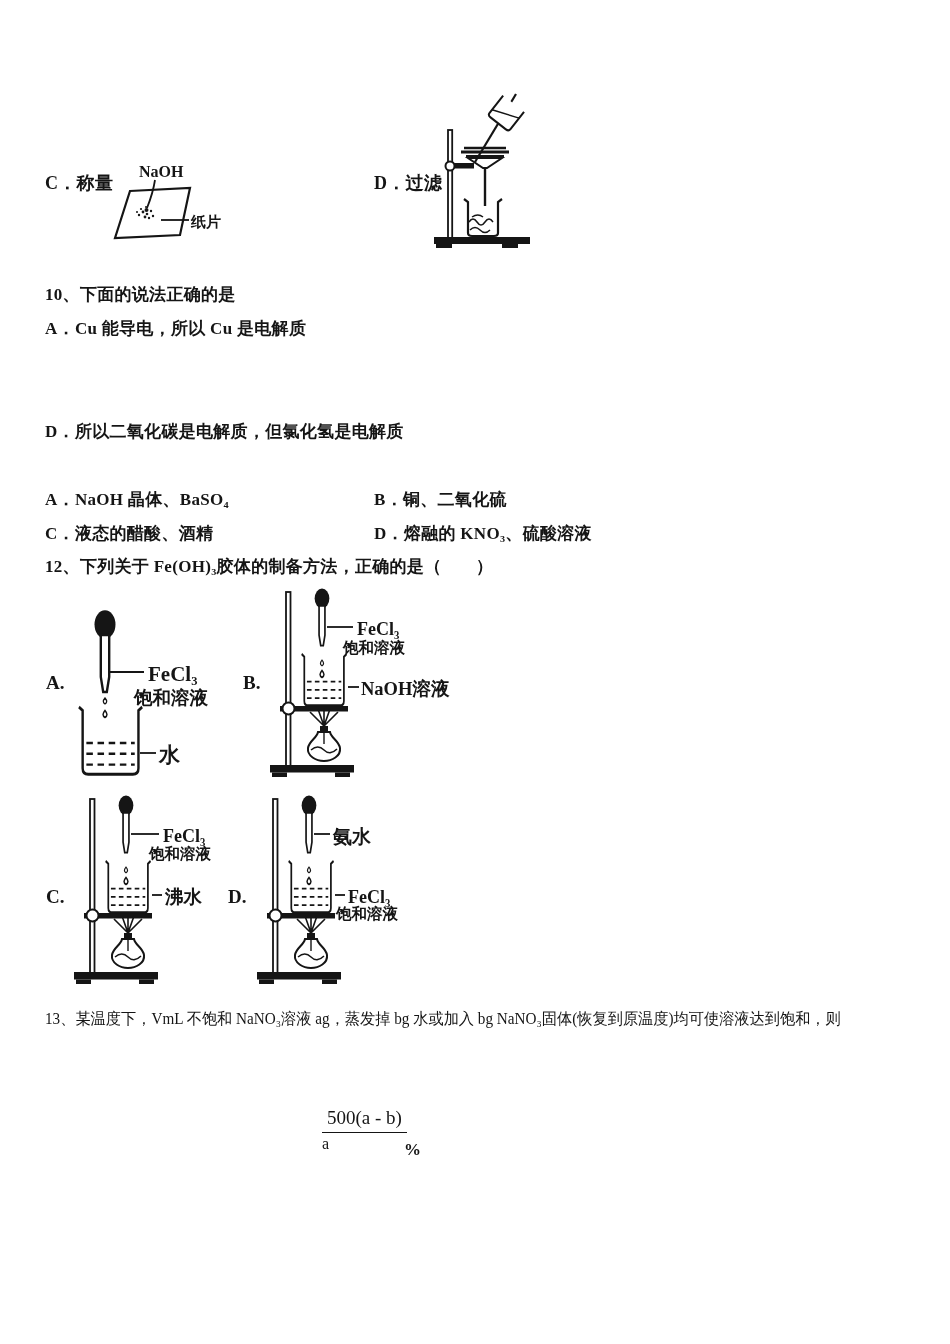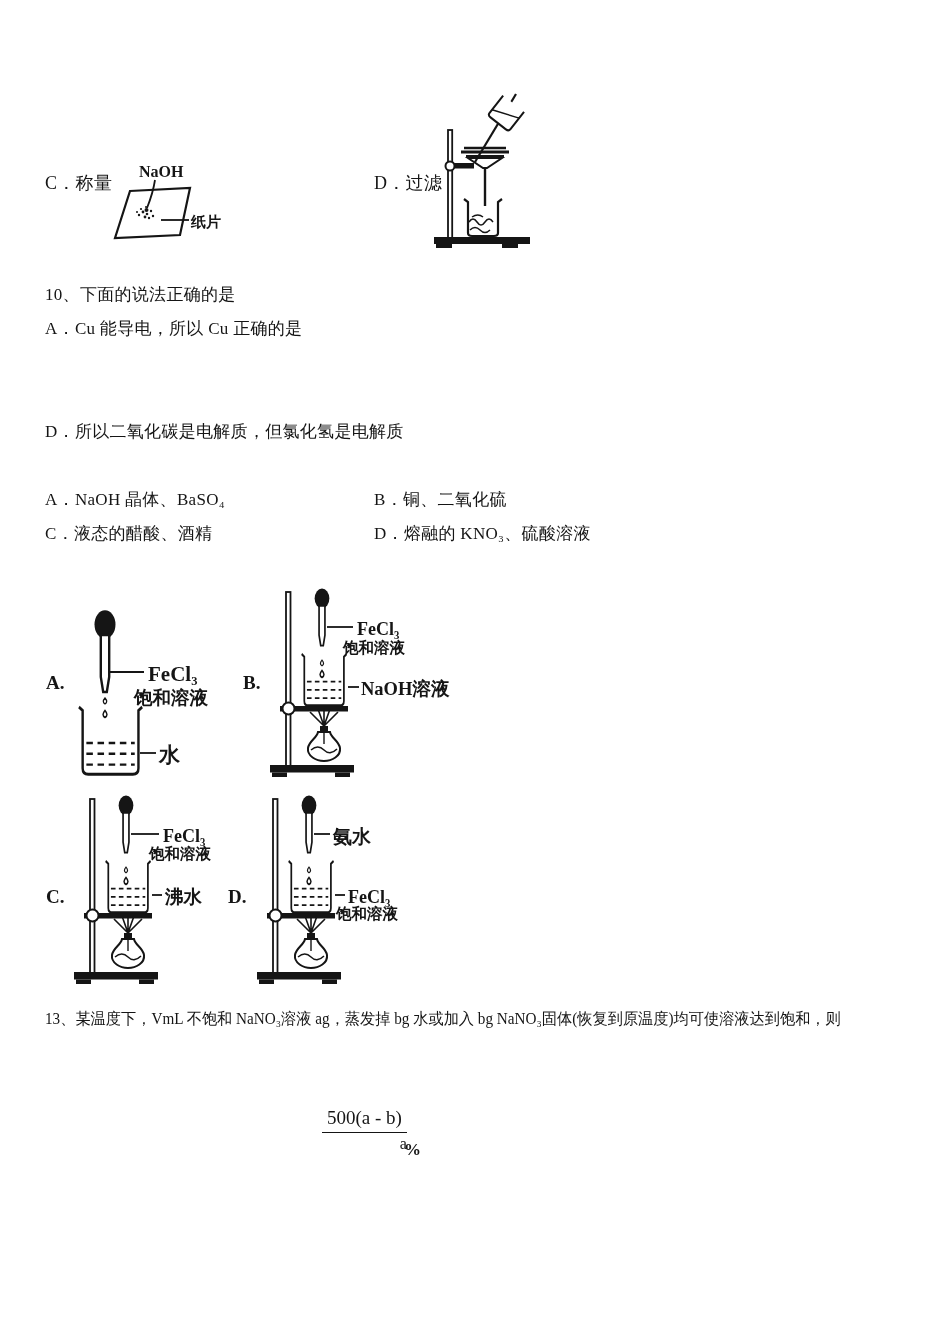--- a/index.html
+++ b/index.html
@@ -3,26 +3,26 @@
 <meta charset="utf-8">
 <style>
   html,body{margin:0;padding:0;background:#fff;}
   .page{
     position:relative;width:950px;height:1344px;background:#fff;overflow:hidden;
     font-family:"Liberation Serif","DejaVu Serif",serif;color:#151515;
   }
   .abs{position:absolute;}
   .txt{
     position:absolute;white-space:nowrap;font-size:17px;line-height:22px;
-    font-weight:400;letter-spacing:0.3px;
+    font-weight:700;letter-spacing:0.3px;
   }
   .txt.norm{font-weight:400;letter-spacing:0;}
   .optlabel{position:absolute;font-size:19px;font-weight:700;}
   .q13line1{font-size:16px;transform:scaleX(0.95);transform-origin:left top;}
-  .fraction{position:absolute;text-align:right;font-weight:400;}
+  .fraction{position:absolute;text-align:left;font-weight:400;}
   .fraction .num{display:block;font-size:19px;line-height:24px;border-bottom:1.6px solid #151515;padding:0 5px 2px 5px;}
   .fraction .den{display:block;font-size:16px;line-height:20px;padding-top:1px;}
   .pct{position:absolute;font-size:17px;font-weight:700;}
   svg text{font-family:"Liberation Serif","DejaVu Serif",serif;font-weight:700;fill:#151515;}
   svg .ln{stroke:#151515;stroke-width:1.8;}
   svg .dash{stroke:#151515;stroke-width:2;stroke-dasharray:7 5;fill:none;}
 </style>
 </head>
 <body>
 
@@ -113,28 +113,29 @@
       <path d="M1,1 L1,23 Q1,26 4.5,26 L24,26 Q27.5,26 27.5,23 L27.5,1" fill="#fff" stroke="#151515" stroke-width="2"></path>
       <path d="M1,19 L27.5,9" fill="none" stroke="#151515" stroke-width="1.4"></path>
     </g>
     <g>
       <path d="M36,113 L40,116 L40,147 Q40,150 44,150 L66,150 Q70,150 70,147 L70,116 L74,113" fill="none" stroke="#151515" stroke-width="2.2"></path>
       <path d="M41,136 Q45,130 49,136 T57,136 T65,136 M42,144 Q47,139 52,144 T62,144 M44,131 Q50,127 55,131" fill="none" stroke="#151515" stroke-width="1.5"></path>
     </g>
   </svg>
 
   <div class="txt" style="left:45px;top:284px">10、下面的说法正确的是</div>
-  <div class="txt" style="left:45px;top:318px">A．Cu 能导电，所以 Cu 正确的是</div>
+  <div class="txt" style="left:45px;top:318px">A．Cu 能导电，所以 Cu 是电解质</div>
   <div class="txt" style="left:45px;top:421px">D．所以二氧化碳是电解质，但氯化氢是电解质</div>
 
   <div class="txt" style="left:45px;top:489px">A．NaOH 晶体、BaSO₄</div>
   <div class="txt" style="left:374px;top:489px">B．铜、二氧化硫</div>
   <div class="txt" style="left:45px;top:523px">C．液态的醋酸、酒精</div>
   <div class="txt" style="left:374px;top:523px">D．熔融的 KNO₃、硫酸溶液</div>
 
+  <div class="txt" style="left:45px;top:556px">12、下列关于 Fe(OH)₃胶体的制备方法，正确的是（　　）</div>
 
   <div class="optlabel" style="left:46px;top:672px">A.</div>
   <svg class="abs" style="left:70px;top:595px" width="170" height="190" viewBox="0 0 170 190">
     <use href="#sym-dropper" transform="translate(35,16) scale(1.5)"></use>
     <line x1="39" y1="77" x2="74" y2="77" class="ln"></line>
     <text x="78" y="86" font-size="21">FeCl₃</text>
     <text x="64" y="109" font-size="18.5">饱和溶液</text>
     <use href="#sym-drop" transform="translate(35,106) scale(0.85)"></use>
     <use href="#sym-drop" transform="translate(35,119)"></use>
     <use href="#sym-beaker" transform="translate(8,112) scale(0.93,1.2)"></use>

